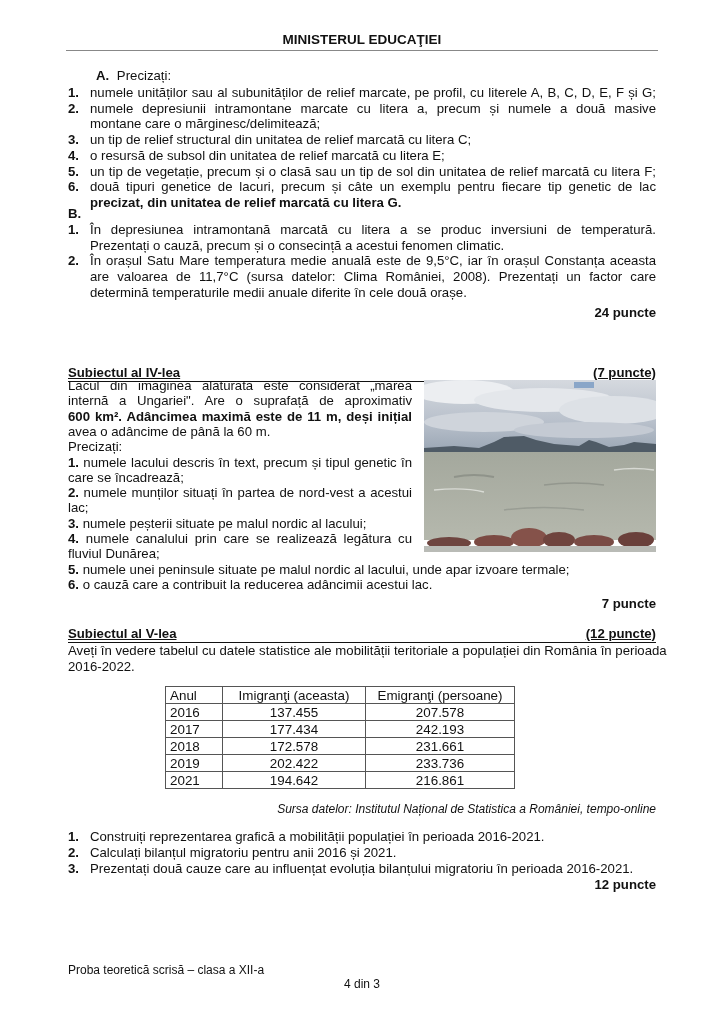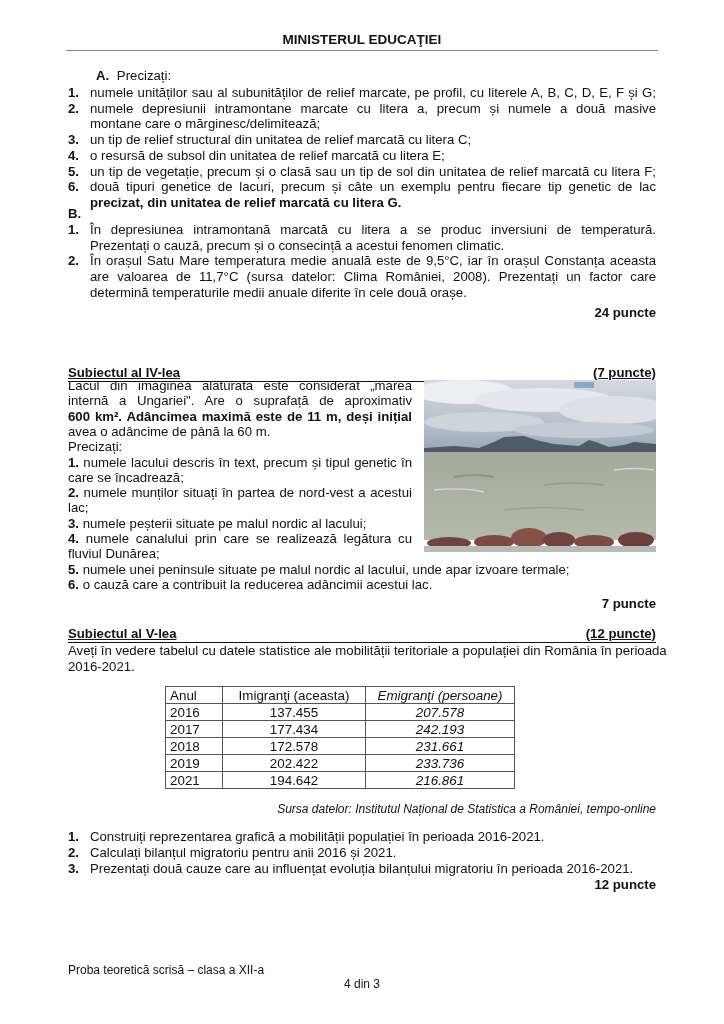--- a/index.html
+++ b/index.html
@@ -14,21 +14,21 @@
   .b { font-weight: bold; }
   .points { position: absolute; right: 68px; font-weight: bold; }
   .section-head { position: absolute; left: 68px; width: 588px; border-bottom: 1.3px solid #111; font-weight: bold; line-height: 16px; }
   .section-head .title { text-decoration: underline; }
   .section-head .pts { position: absolute; right: 0; top: 0; text-decoration: underline; }
   .photo { position: absolute; left: 424px; top: 380px; width: 232px; height: 172px; overflow: hidden; }
   table.data { position: absolute; left: 165px; top: 686px; border-collapse: collapse; font-size: 13.4px; }
   table.data td, table.data th { border: 1px solid #555; padding: 0 4px; height: 16px; line-height: 15px; font-weight: normal; }
   table.data .c1 { width: 48px; text-align: left; }
   table.data .c2 { width: 134px; text-align: center; }
-  table.data .c3 { width: 140px; text-align: center; font-style: italic; }
+  table.data .c3 { width: 140px; text-align: center; }
   .source { position: absolute; right: 68px; top: 802px; font-style: italic; font-size: 12px; }
   .footer { font-size: 12px; }
 </style>
 </head>
 <body>
 
 <div class="abs header-title">MINISTERUL EDUCAŢIEI</div>
 <div class="abs header-rule"></div>
 
 <div class="line" style="left:96px; top:68px;">
@@ -121,21 +121,21 @@
     <rect x="0" y="166" width="232" height="6" fill="#b9bbb6"></rect>
   </svg>
 </div>
 <div class="points" style="top:596px;">7 puncte</div>
 
 <div class="section-head" style="top:626px;">
   <span class="title">Subiectul al V-lea</span>
   <span class="pts">(12 puncte)</span>
 </div>
 <div class="line" style="left:68px; top:643px;">Aveți în vedere tabelul cu datele statistice ale mobilității teritoriale a populației din România în perioada</div>
-<div class="line" style="left:68px; top:659px;">2016-2021.</div>
+<div class="line" style="left:68px; top:659px;">2016-2022.</div>
 
 <table class="data">
   <thead>
     <tr>
       <th class="c1">Anul</th>
       <th class="c2">Imigranţi (aceasta)</th>
       <th class="c3">Emigranţi (persoane)</th>
     </tr>
   </thead>
   <tbody id="table-body">

